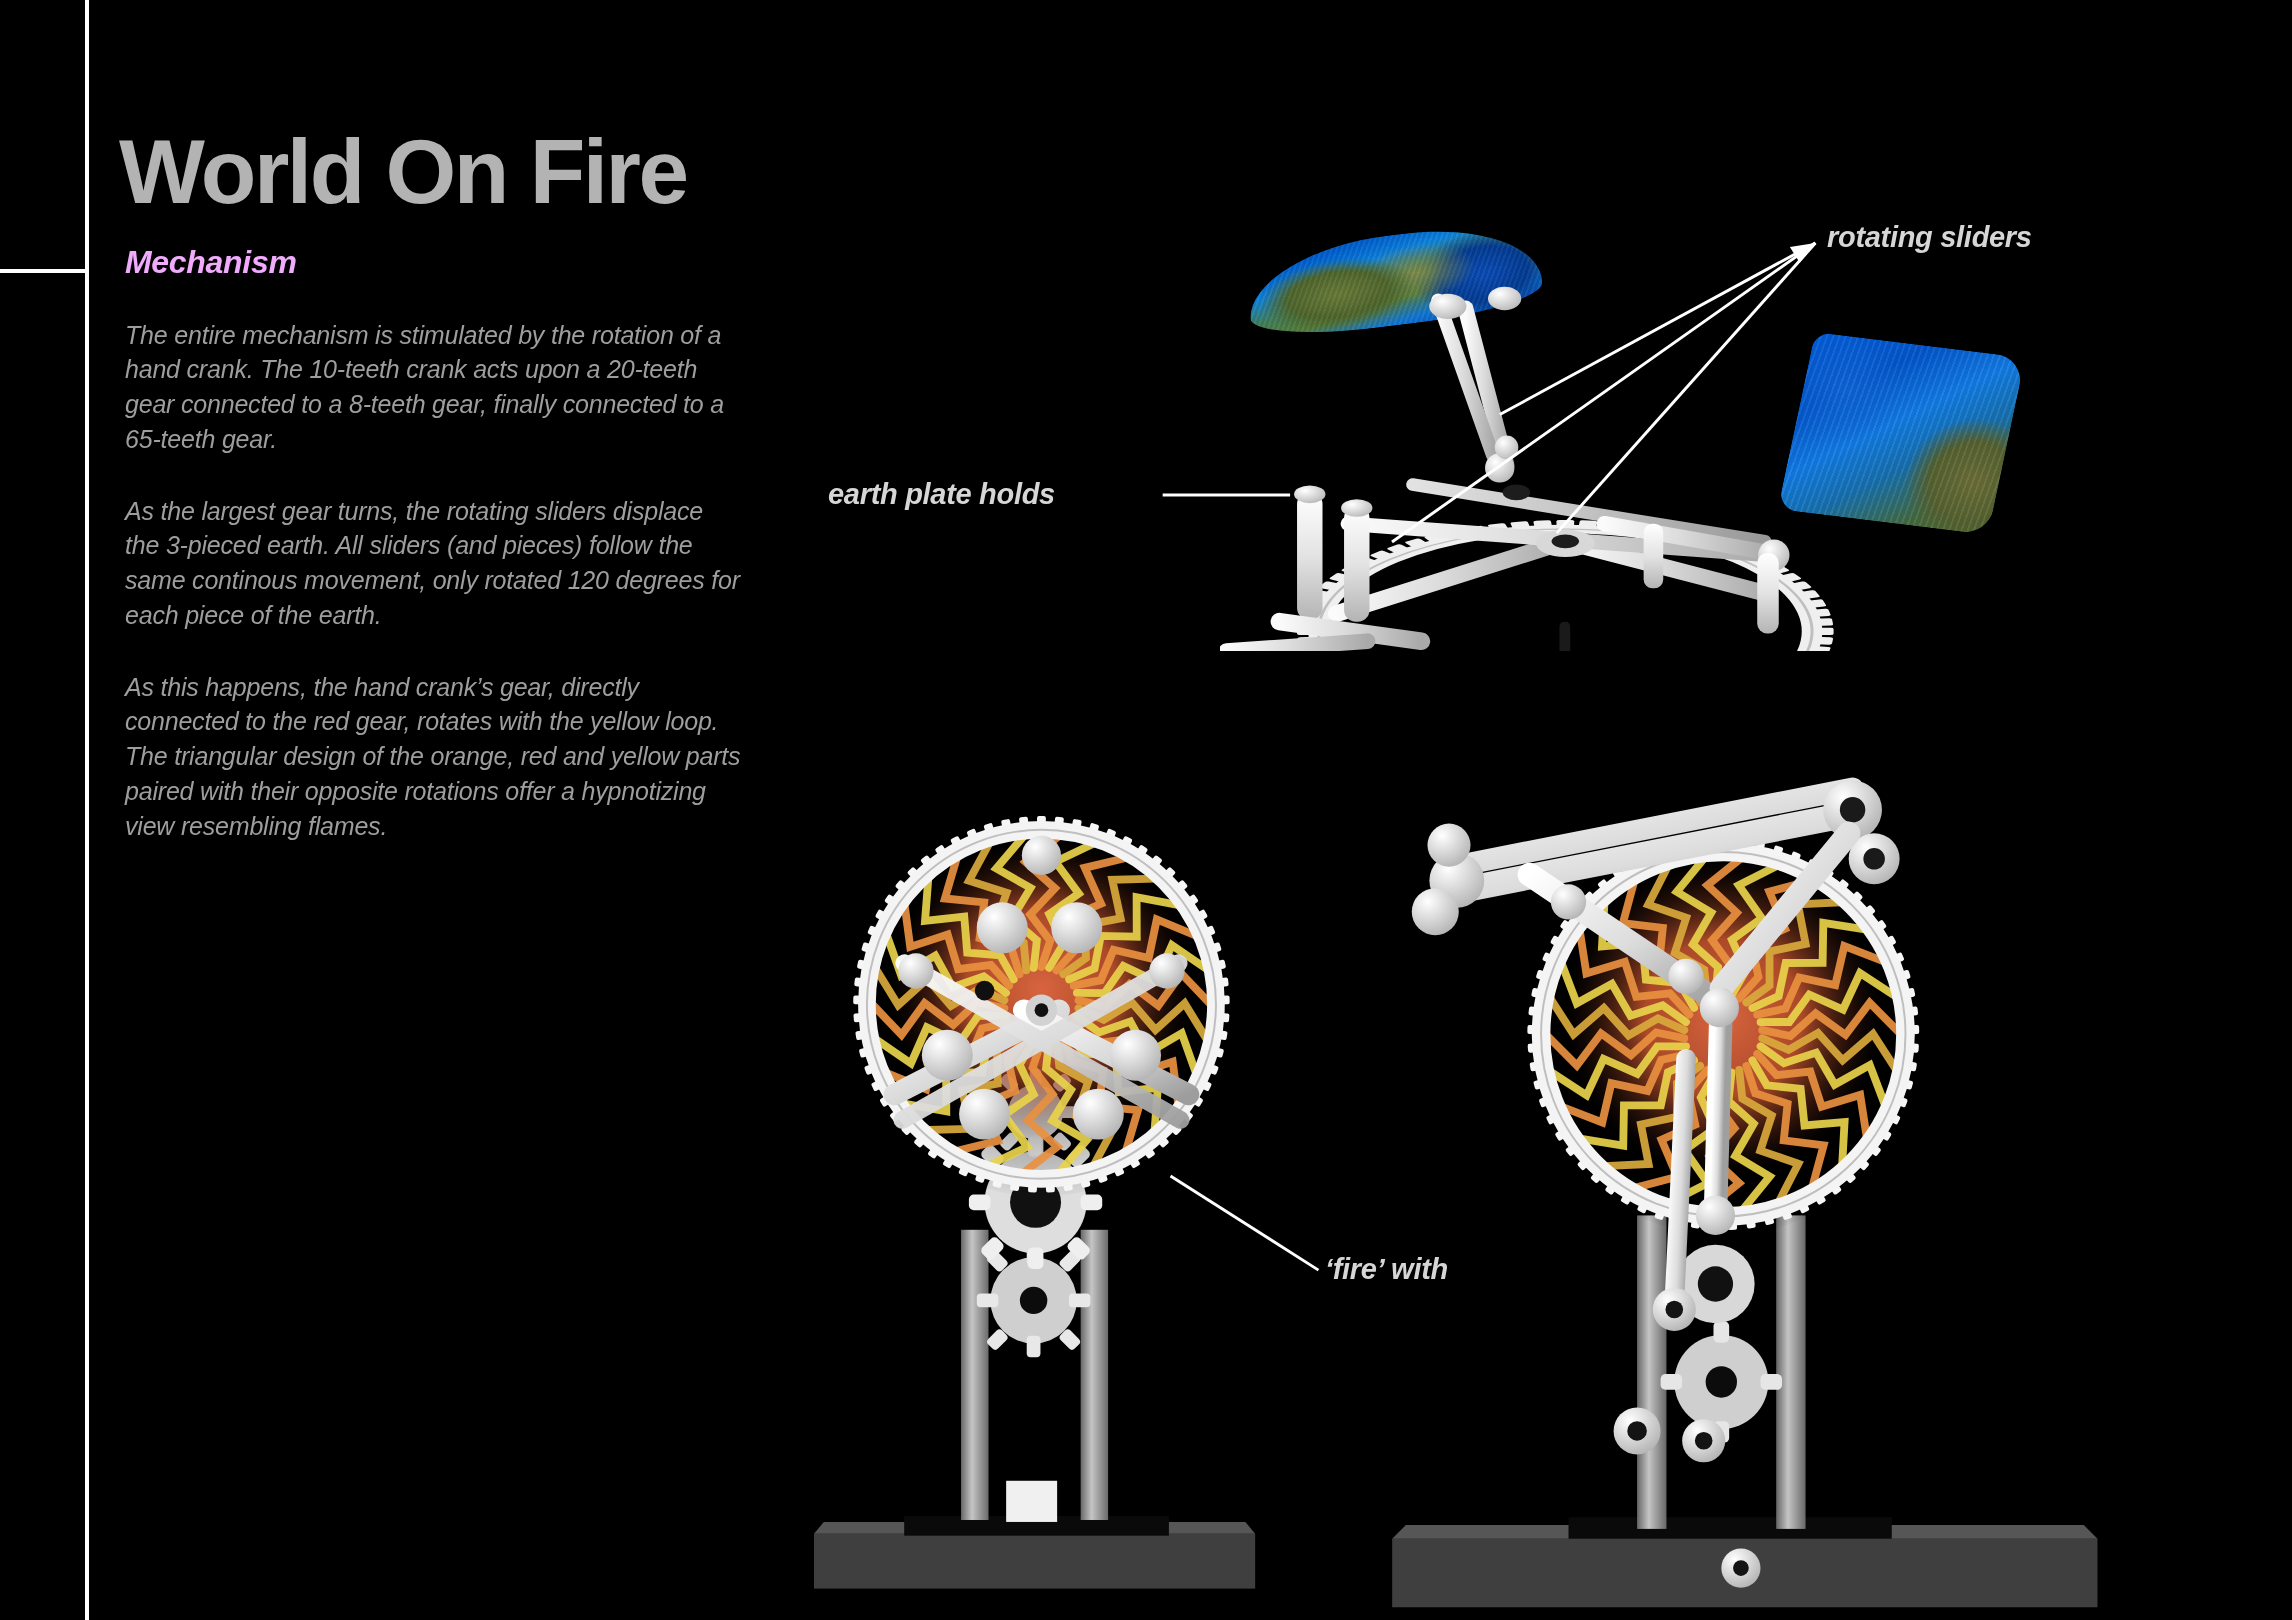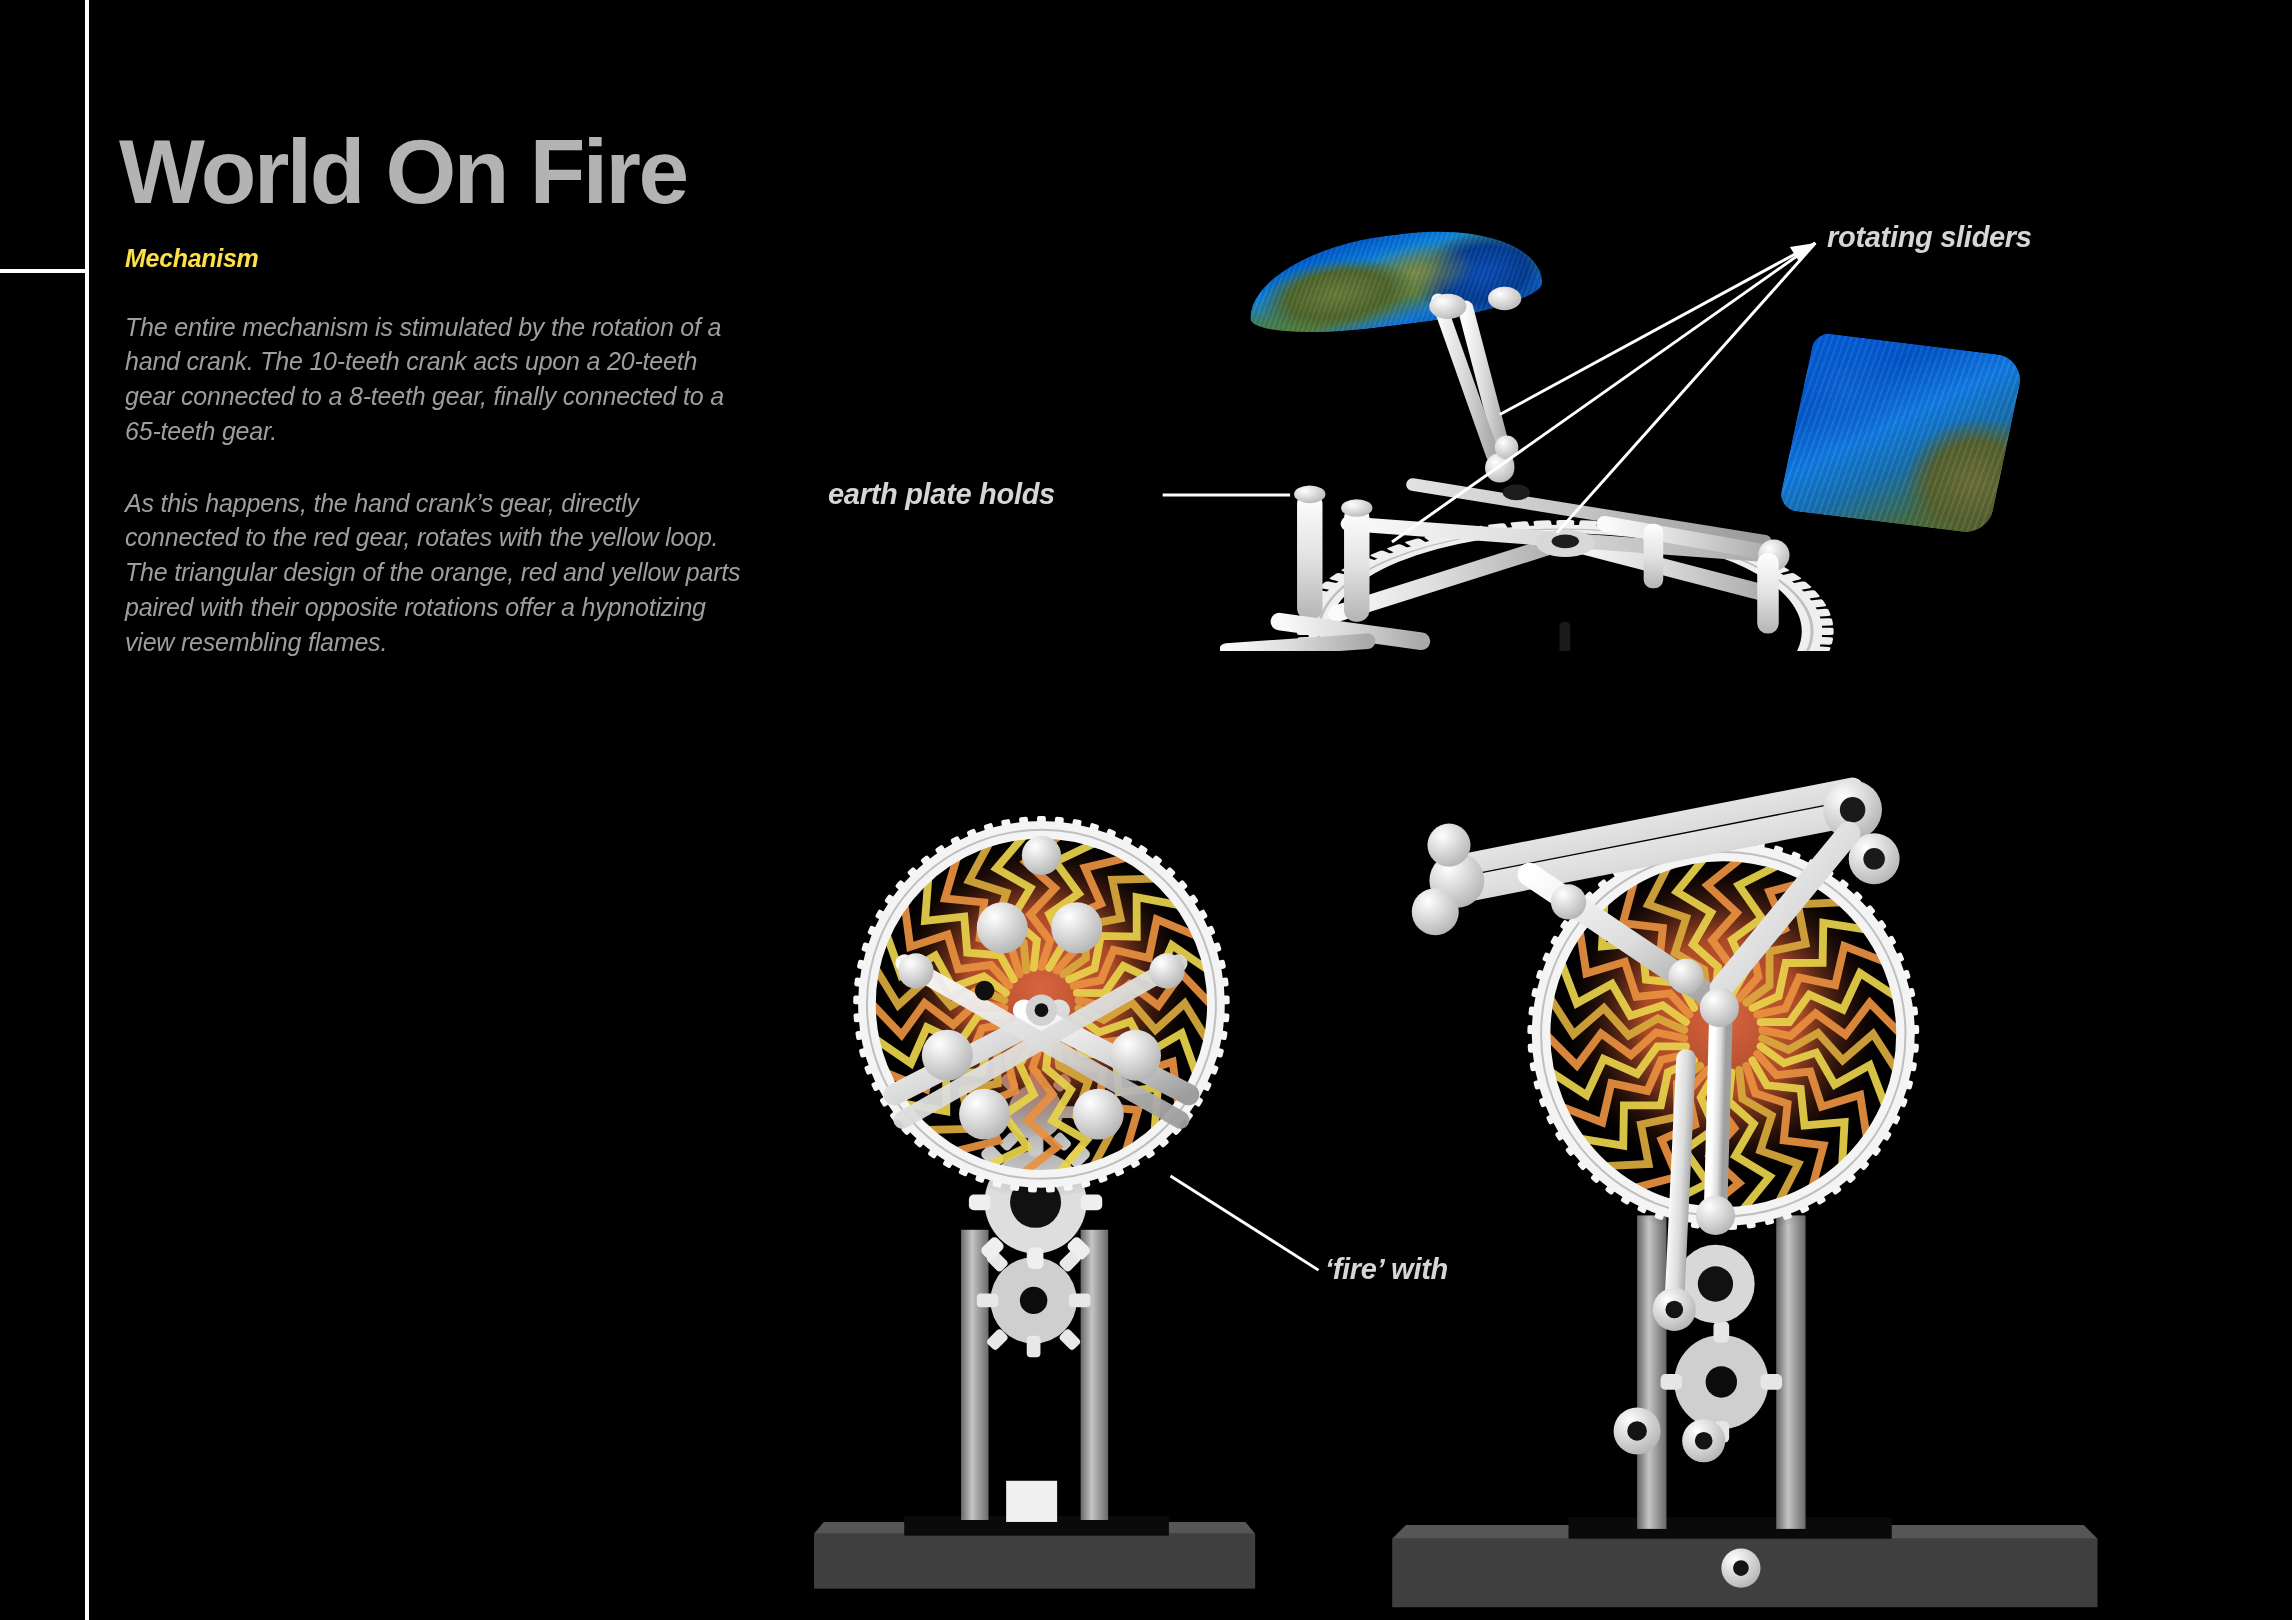--- a/index.html
+++ b/index.html
@@ -6,21 +6,21 @@
   body{width:2293px;height:1620px;overflow:hidden;font-family:"Liberation Sans",sans-serif;}
   #page{position:relative;width:2293px;height:1620px;background:#000000;overflow:hidden;text-decoration:underline;}
 
   
   .rule-v{position:absolute;left:85px;top:0;width:3.9px;height:1620px;background:#ffffff;}
   .rule-h{position:absolute;left:0;top:269px;width:85px;height:3.9px;background:#ffffff;}
 
   
   .txtcol{position:absolute;left:125px;top:127px;width:627px;}
   .title{font-size:91px;line-height:0.98;font-weight:bold;color:#b3b3b3;letter-spacing:-2.5px;margin:0 0 0 -5.9px;font-family:"Liberation Sans",sans-serif;}
-  .subtitle{font-size:25px;font-style:italic;font-weight:bold;color:#fde047;margin:27.4px 0 0 0;letter-spacing:-0.3px;}
+  .subtitle{font-size:32px;font-style:italic;font-weight:bold;color:#f0abfc;margin:27.4px 0 0 0;letter-spacing:-0.3px;}
   .para{font-size:25px;font-style:italic;line-height:1.39;color:#9e9e9e;margin:37px 0 0 0;letter-spacing:-0.2px;width:617px;}
 
   
   .anno{position:absolute;font-size:29px;font-style:italic;font-weight:bold;color:#d6d6d6;white-space:nowrap;letter-spacing:-0.3px;}
   #anno-rotating{left:1827px;top:221px;}
   #anno-earth{left:828px;top:478px;}
   #anno-fire{left:1325px;top:1253px;}
 
   .leader{position:absolute;overflow:visible;pointer-events:none;}
 
@@ -63,20 +63,21 @@
 
 <div id="page">
 
   <div class="rule-v"></div>
   <div class="rule-h"></div>
 
   <div class="txtcol">
     <h1 class="title">World On Fire</h1>
     <div class="subtitle">Mechanism</div>
     <p class="para">The entire mechanism is stimulated by the rotation of a hand crank. The 10-teeth crank acts upon a 20-teeth gear connected to a 8-teeth gear, finally connected to  a 65-teeth gear.</p>
+    <p class="para">As the largest gear turns, the rotating sliders displace the 3-pieced earth. All sliders (and pieces) follow the same continous movement, only rotated 120 degrees for each piece of the earth.</p>
     <p class="para">As this happens, the hand crank’s gear, directly connected to the red gear, rotates with the yellow loop. The triangular design of the orange, red and yellow parts paired with their opposite rotations offer a hypnotizing view resembling flames.</p>
   </div>
 
   <div id="render-top">
 
     <div class="earth-top"></div>
     <div class="earth-right"></div>
 
     <svg width="814" height="421" viewBox="0 0 830 430" style="position:absolute;left:0;top:0;">
       <defs>

